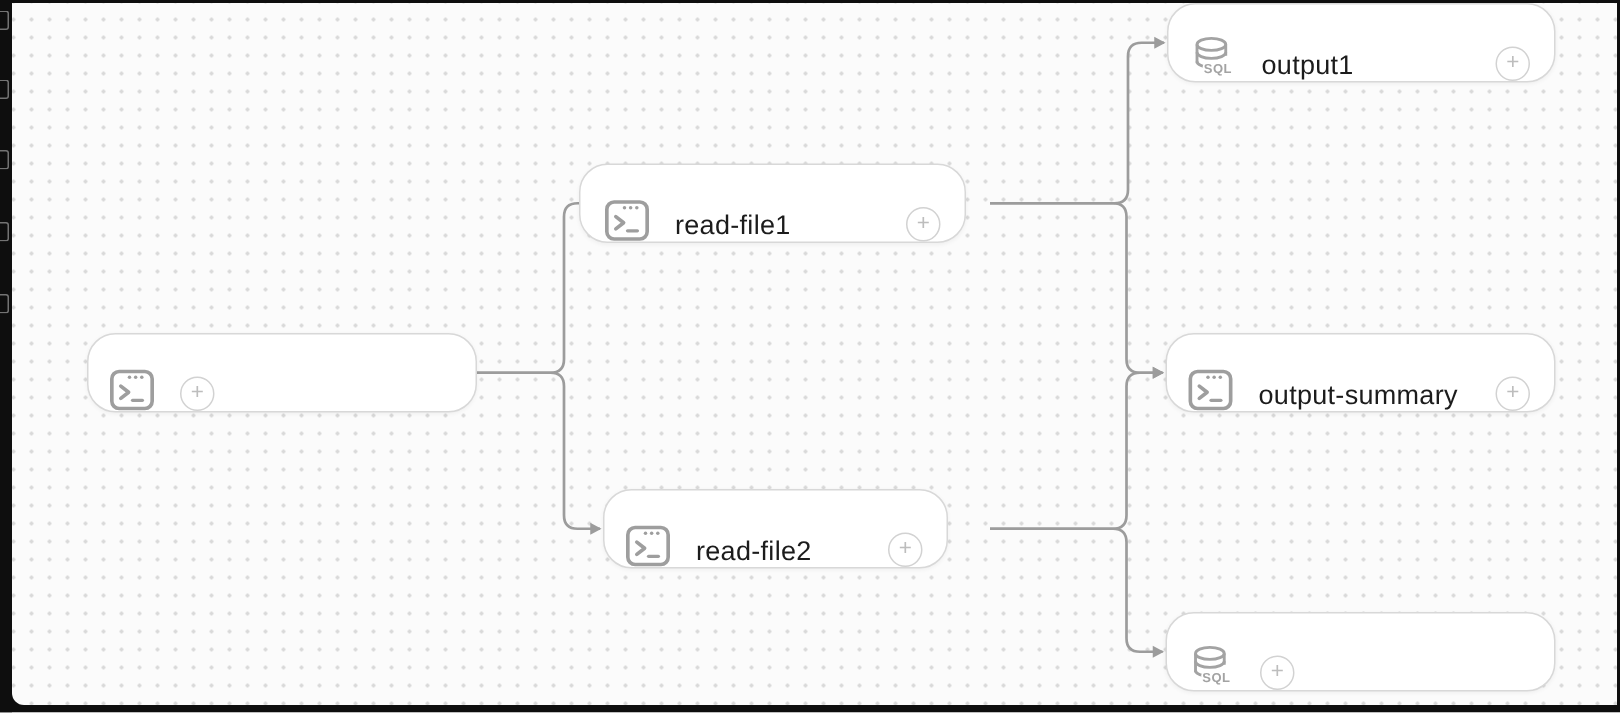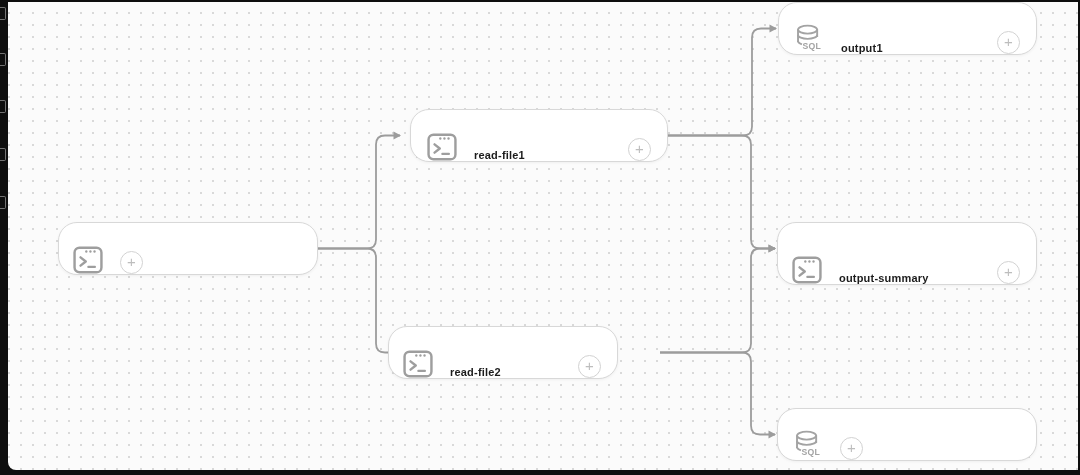--- a/index.html
+++ b/index.html
@@ -43,21 +43,21 @@
     padding: 0 16px 0 14px;
     background: var(--node-bg, #ffffff);
     border: 1px solid var(--node-border, #d8d8d8);
     border-radius: 19px;
     box-shadow: 0 1px 3px rgba(0,0,0,0.05);
     cursor: default;
   }
   .node .icon { display: flex; align-items: center; flex: 0 0 auto; }
   .node .label {
     flex: 1 1 auto;
-    font-size: 11px; font-weight: 700;
+    font-size: 18px; font-weight: 400;
     color: var(--label, #1c1c1c);
     letter-spacing: .2px;
     white-space: nowrap;
   }
   .node .plus {
     flex: 0 0 auto;
     width: 21px; height: 21px;
     border: 1.4px solid #d2d2d2;
     border-radius: 50%;
     color: #bdbdbd;
@@ -104,36 +104,36 @@
         <circle cx="14.2" cy="5.9" r="1.25" fill="#9e9e9e"></circle>
         <circle cx="18.6" cy="5.9" r="1.25" fill="#9e9e9e"></circle>
         <circle cx="23.0" cy="5.9" r="1.25" fill="#9e9e9e"></circle>
         <path d="M8 12.2 L13.6 16.6 L8 21" stroke="#9e9e9e" stroke-width="2.6" stroke-linecap="round" stroke-linejoin="round"></path>
         <path d="M16.4 22.4 H 23.4" stroke="#9e9e9e" stroke-width="2.4" stroke-linecap="round"></path>
       </svg>
     </span>
 
     <span class="plus">+</span>
   </div>
-          <div class="node" style="left: 410px; top: 109px; width: 258px; height: 53px; padding-left: 16px;">
+          <div class="node" style="left: 386px; top: 109px; width: 258px; height: 53px; padding-left: 16px;">
     <span class="icon terminal">
       <svg width="30" height="28" viewBox="0 0 32 30" fill="none">
         <rect x="1.6" y="1.8" width="28.8" height="26.4" rx="5.2" stroke="#9e9e9e" stroke-width="2.6"></rect>
         <circle cx="14.2" cy="5.9" r="1.25" fill="#9e9e9e"></circle>
         <circle cx="18.6" cy="5.9" r="1.25" fill="#9e9e9e"></circle>
         <circle cx="23.0" cy="5.9" r="1.25" fill="#9e9e9e"></circle>
         <path d="M8 12.2 L13.6 16.6 L8 21" stroke="#9e9e9e" stroke-width="2.6" stroke-linecap="round" stroke-linejoin="round"></path>
         <path d="M16.4 22.4 H 23.4" stroke="#9e9e9e" stroke-width="2.4" stroke-linecap="round"></path>
       </svg>
     </span>
 
     <span class="label">read-file1</span>
     <span class="plus">+</span>
   </div>
-          <div class="node" style="left: 388px; top: 326px; width: 230px; height: 53px;">
+          <div class="node" style="left: 402px; top: 326px; width: 230px; height: 53px;">
     <span class="icon terminal">
       <svg width="30" height="28" viewBox="0 0 32 30" fill="none">
         <rect x="1.6" y="1.8" width="28.8" height="26.4" rx="5.2" stroke="#9e9e9e" stroke-width="2.6"></rect>
         <circle cx="14.2" cy="5.9" r="1.25" fill="#9e9e9e"></circle>
         <circle cx="18.6" cy="5.9" r="1.25" fill="#9e9e9e"></circle>
         <circle cx="23.0" cy="5.9" r="1.25" fill="#9e9e9e"></circle>
         <path d="M8 12.2 L13.6 16.6 L8 21" stroke="#9e9e9e" stroke-width="2.6" stroke-linecap="round" stroke-linejoin="round"></path>
         <path d="M16.4 22.4 H 23.4" stroke="#9e9e9e" stroke-width="2.4" stroke-linecap="round"></path>
       </svg>
     </span>
@@ -149,21 +149,21 @@
         <path d="M5.5 7.8 V 21.5" stroke="#a3a3a3" stroke-width="2.1"></path>
         <path d="M26.5 7.8 V 16" stroke="#a3a3a3" stroke-width="2.1"></path>
         <path d="M5.5 13.6 A 10.5 4.4 0 0 0 26.5 13.6" stroke="#a3a3a3" stroke-width="2.1"></path>
         <path d="M5.5 20.2 A 10.5 4.4 0 0 0 11.4 24.1" stroke="#a3a3a3" stroke-width="2.1"></path>
         <text class="sql-text" x="10.5" y="28.6" font-size="9.5" font-weight="bold" letter-spacing="0.3" fill="#a3a3a3" stroke="#ffffff" stroke-width="2.6" paint-order="stroke" font-family="Liberation Sans, sans-serif">SQL</text>
       </svg>
     </span>
     <span class="label">output1</span>
     <span class="plus">+</span>
   </div>
-          <div class="node" style="left: 777px; top: 222px; width: 260px; height: 63px;">
+          <div class="node" style="left: 777px; top: 222px; width: 260px; height: 53px;">
     <span class="icon terminal">
       <svg width="30" height="28" viewBox="0 0 32 30" fill="none">
         <rect x="1.6" y="1.8" width="28.8" height="26.4" rx="5.2" stroke="#9e9e9e" stroke-width="2.6"></rect>
         <circle cx="14.2" cy="5.9" r="1.25" fill="#9e9e9e"></circle>
         <circle cx="18.6" cy="5.9" r="1.25" fill="#9e9e9e"></circle>
         <circle cx="23.0" cy="5.9" r="1.25" fill="#9e9e9e"></circle>
         <path d="M8 12.2 L13.6 16.6 L8 21" stroke="#9e9e9e" stroke-width="2.6" stroke-linecap="round" stroke-linejoin="round"></path>
         <path d="M16.4 22.4 H 23.4" stroke="#9e9e9e" stroke-width="2.4" stroke-linecap="round"></path>
       </svg>
     </span>

